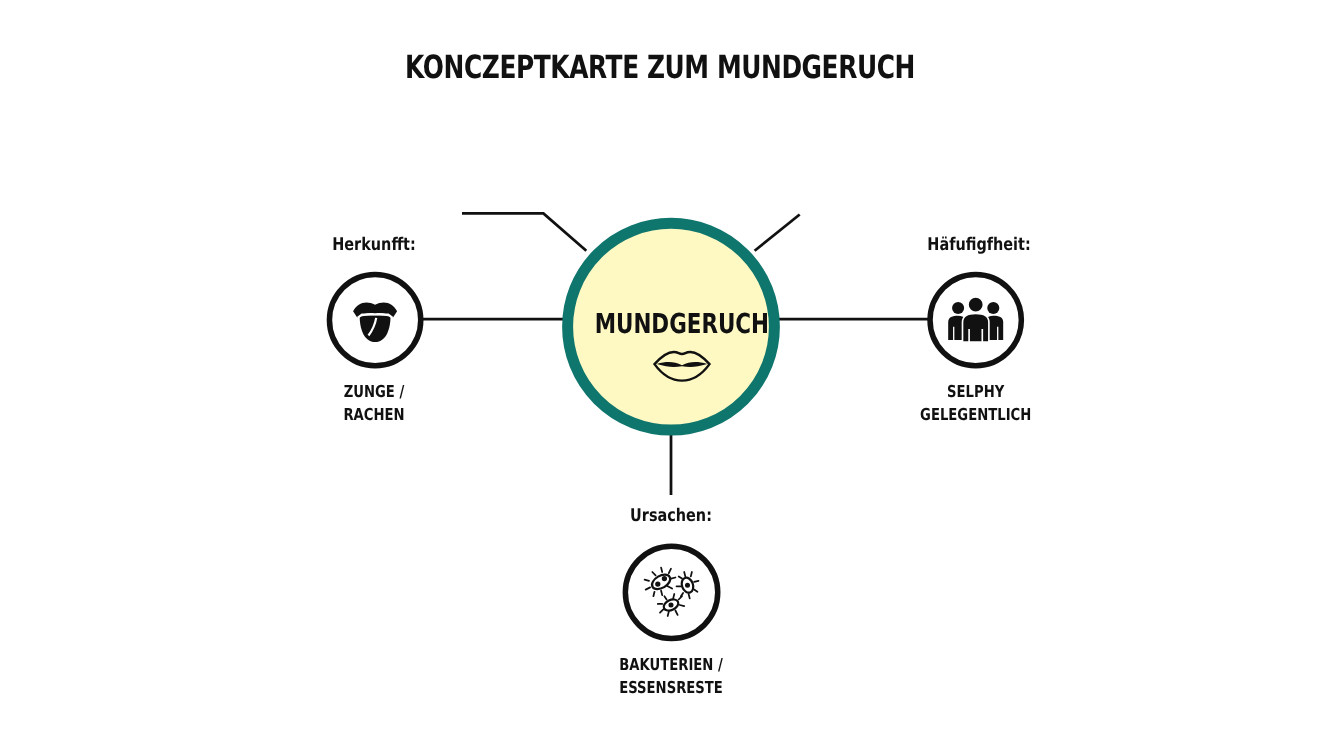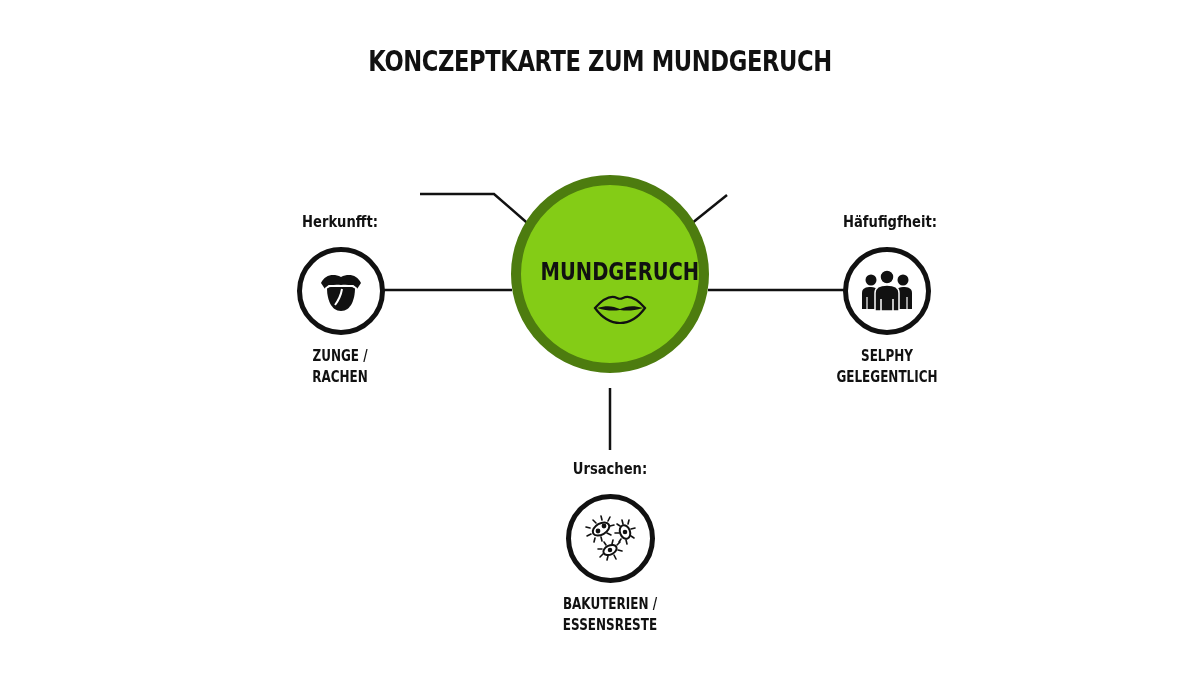--- a/index.html
+++ b/index.html
@@ -19,22 +19,22 @@
   }
   .caption {
     position: absolute; font-family: "DejaVu Sans", sans-serif; font-weight: bold;
     font-size: 15px; line-height: 21px; text-align: center; text-transform: uppercase; transform: scaleX(0.8);
   }
   .node {
     position: absolute; border: 5px solid #111; border-radius: 50%; background: #fff;
     box-sizing: border-box; display: flex; align-items: center; justify-content: center;
   }
   .main-node {
-    position: absolute; left: 511px; top: 175px; width: 198px; height: 198px;
-    border: 10px solid #4d7c0f; border-radius: 50%; background: #84cc16; box-sizing: border-box;
+    position: absolute; left: 511px; top: 198px; width: 198px; height: 198px;
+    border: 10px solid #0f766e; border-radius: 50%; background: #fef9c3; box-sizing: border-box;
   }
   .main-label {
     position: absolute; left: 0; top: 72px; width: 100%; text-align: center;
     font-family: "DejaVu Sans", sans-serif; font-weight: bold; font-size: 25px;
     transform: scaleX(0.78);
   }
   .main-icon { position: absolute; left: 72px; top: 108px; }
 </style>
 </head>
 <body>

